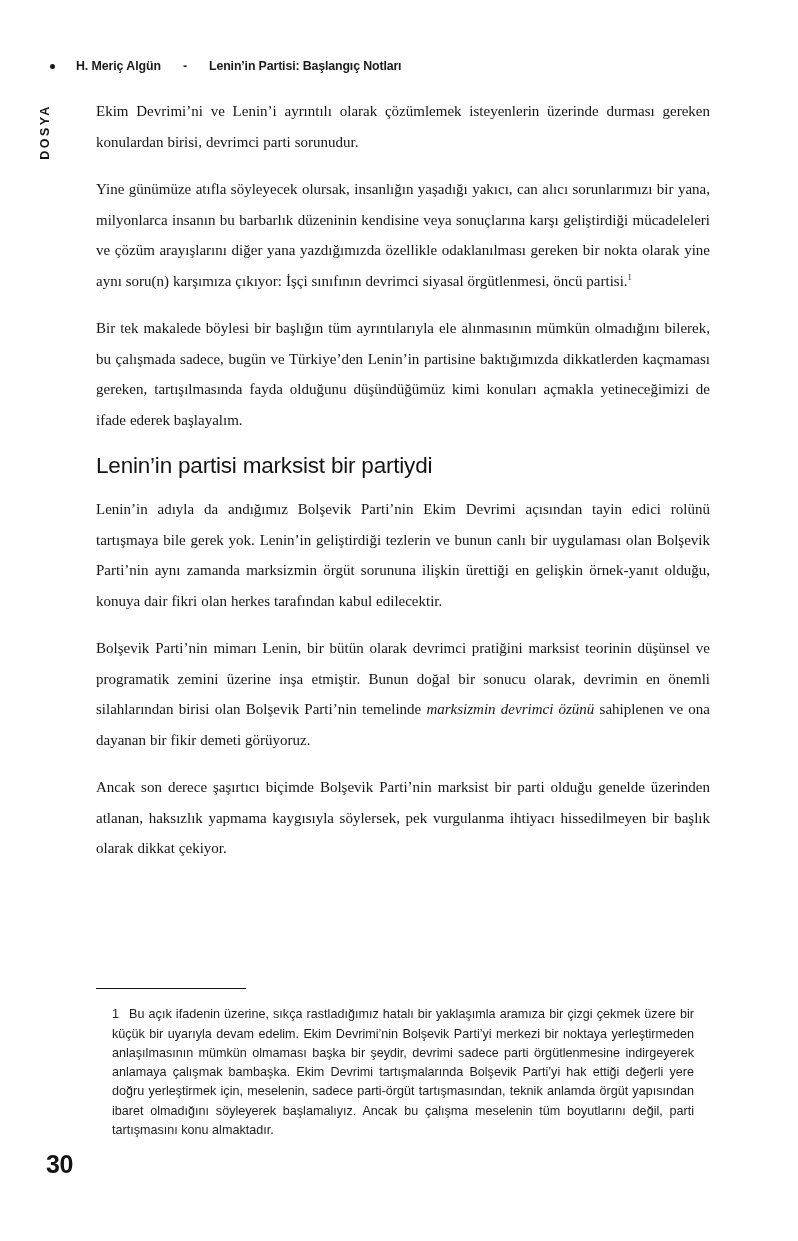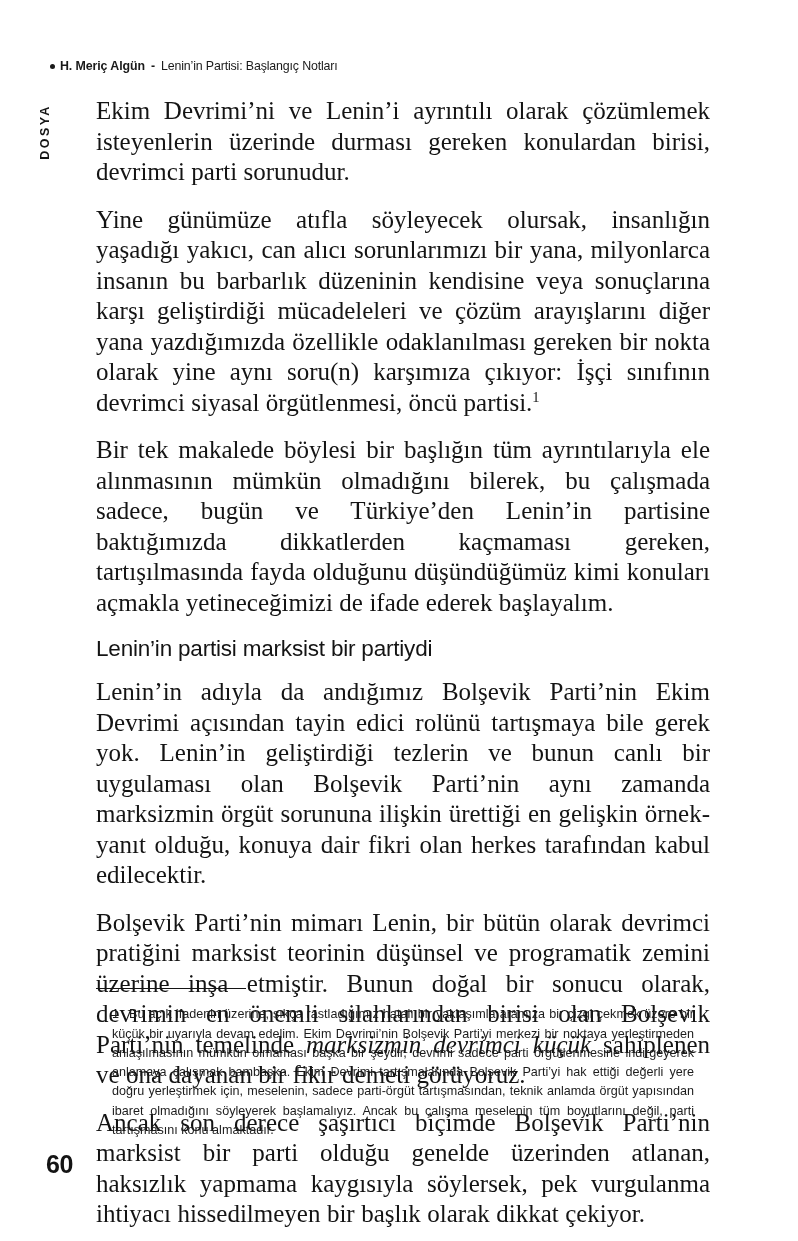--- a/index.html
+++ b/index.html
@@ -24,21 +24,21 @@
   }
 
   
   .runhead {
     position: absolute;
     left: 50px;
     top: 60px;
     width: 680px;
     display: flex;
     align-items: center;
-    gap: 5px;
+    gap: 21px;
     font-family: "Liberation Sans", "DejaVu Sans", sans-serif;
     font-size: 12.4px;
     line-height: 1;
     color: #1a1a1a;
     white-space: nowrap;
   }
   .runhead-bullet {
     display: inline-block;
     width: 5px;
     height: 5px;
@@ -51,21 +51,21 @@
   .runhead-author {
     font-weight: 600;
     letter-spacing: -0.1px;
     font-stretch: condensed;
   }
   .runhead-sep {
     font-weight: 600;
     padding: 0 1px;
   }
   .runhead-title {
-    font-weight: 400;
+    font-weight: 700;
     letter-spacing: -0.15px;
   }
 
   
   .section-tab {
     position: absolute;
     left: 45px;
     top: 132px;
     transform: translate(-50%, -50%) rotate(-90deg);
     transform-origin: center center;
@@ -80,21 +80,21 @@
   
   .col {
     position: absolute;
     left: 96px;
     top: 96px;
     width: 614px;
   }
 
   p.body {
     margin: 0 0 17px 0;
-    font-size: 25px;
+    font-size: 15px;
     line-height: 30.5px;
     text-align: justify;
     text-justify: inter-word;
     hyphens: manual;
     word-spacing: 0.2px;
   }
   p.body:last-child { margin-bottom: 16px; }
 
   p.body .it { font-style: italic; }
 
@@ -171,26 +171,26 @@
     <p class="body">Ekim Devrimi’ni ve Lenin’i ayrıntılı olarak çözümlemek isteyenlerin üzerinde durması gereken konulardan birisi, devrimci parti sorunudur.</p>
 
     <p class="body"><span>Yine günümüze atıfla söyleyecek olursak, insanlığın yaşadığı yakıcı, can alıcı sorunlarımızı bir yana, milyonlarca insanın bu barbarlık düzeninin kendisine veya sonuçlarına karşı geliştirdiği mücadeleleri ve çözüm arayışlarını diğer yana yazdığımızda özellikle odaklanılması gereken bir nokta olarak yine aynı soru(n) karşımıza çıkıyor: İşçi sınıfının devrimci siyasal örgütlenmesi, öncü partisi.</span><sup class="fn">1</sup></p>
 
     <p class="body">Bir tek makalede böylesi bir başlığın tüm ayrıntılarıyla ele alınmasının mümkün olmadığını bilerek, bu çalışmada sadece, bugün ve Türkiye’den Lenin’in partisine baktığımızda dikkatlerden kaçmaması gereken, tartışılmasında fayda olduğunu düşündüğümüz kimi konuları açmakla yetineceğimizi de ifade ederek başlayalım.</p>
 
     <h2 class="subhead">Lenin’in partisi marksist bir partiydi</h2>
 
     <p class="body">Lenin’in adıyla da andığımız Bolşevik Parti’nin Ekim Devrimi açısından tayin edici rolünü tartışmaya bile gerek yok. Lenin’in geliştirdiği tezlerin ve bunun canlı bir uygulaması olan Bolşevik Parti’nin aynı zamanda marksizmin örgüt sorununa ilişkin ürettiği en gelişkin örnek-yanıt olduğu, konuya dair fikri olan herkes tarafından kabul edilecektir.</p>
 
-    <p class="body"><span>Bolşevik Parti’nin mimarı Lenin, bir bütün olarak devrimci pratiğini marksist teorinin düşünsel ve programatik zemini üzerine inşa etmiştir. Bunun doğal bir sonucu olarak, devrimin en önemli silahlarından birisi olan Bolşevik Parti’nin temelinde </span><span class="it">marksizmin devrimci küçük</span><span> sahiplenen ve ona dayanan bir fikir demeti görüyoruz.</span></p>
+    <p class="body"><span>Bolşevik Parti’nin mimarı Lenin, bir bütün olarak devrimci pratiğini marksist teorinin düşünsel ve programatik zemini üzerine inşa etmiştir. Bunun doğal bir sonucu olarak, devrimin en önemli silahlarından birisi olan Bolşevik Parti’nin temelinde </span><span class="it">marksizmin devrimci özünü</span><span> sahiplenen ve ona dayanan bir fikir demeti görüyoruz.</span></p>
 
     <p class="body">Ancak son derece şaşırtıcı biçimde Bolşevik Parti’nin marksist bir parti olduğu genelde üzerinden atlanan, haksızlık yapmama kaygısıyla söylersek, pek vurgulanma ihtiyacı hissedilmeyen bir başlık olarak dikkat çekiyor.</p>
 
   </div>
 
   <div class="footnote-wrap">
     <div class="footnote-rule"></div>
     <p class="footnote"><span class="fnum">1</span><span>Bu açık ifadenin üzerine, sıkça rastladığımız hatalı bir yaklaşımla aramıza bir çizgi çekmek üzere bir küçük bir uyarıyla devam edelim. Ekim Devrimi’nin Bolşevik Parti’yi merkezi bir noktaya yerleştirmeden anlaşılmasının mümkün olmaması başka bir şeydir, devrimi sadece parti örgütlenmesine indirgeyerek anlamaya çalışmak bambaşka. Ekim Devrimi tartışmalarında Bolşevik Parti’yi hak ettiği değerli yere doğru yerleştirmek için, meselenin, sadece parti-örgüt tartışmasından, teknik anlamda örgüt yapısından ibaret olmadığını söyleyerek başlamalıyız. Ancak bu çalışma meselenin tüm boyutlarını değil, parti tartışmasını konu almaktadır.</span></p>
   </div>
 
-  <div class="folio">60</div>
+  <div class="folio">30</div>
 
 </div>
 
 </body></html>

